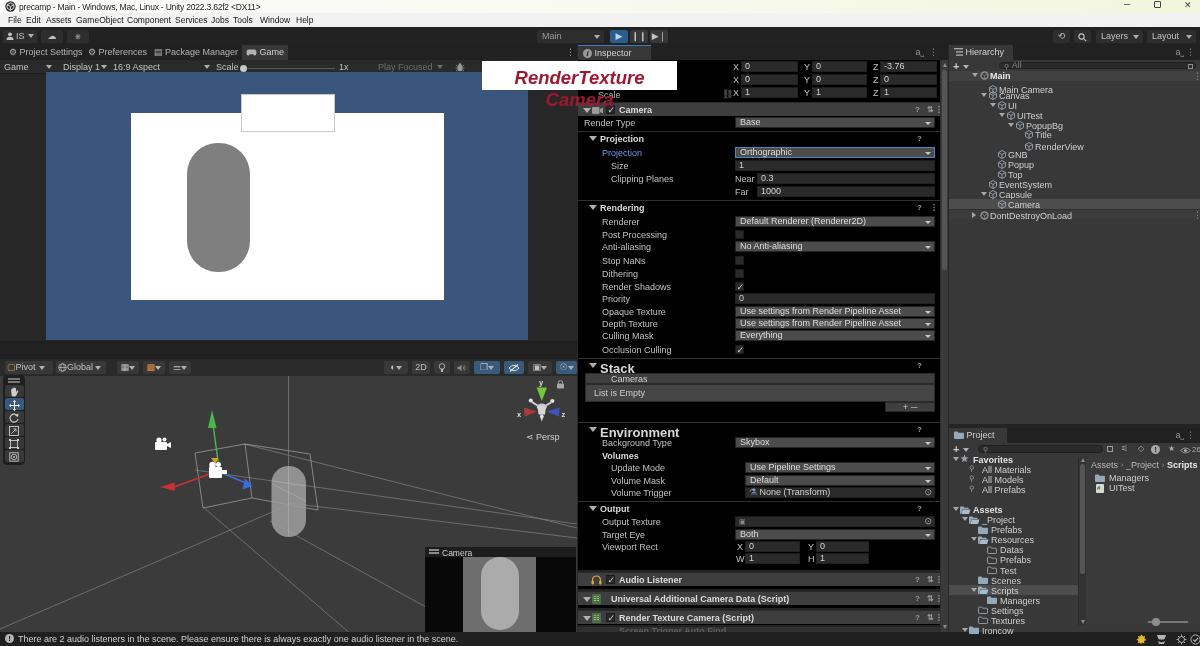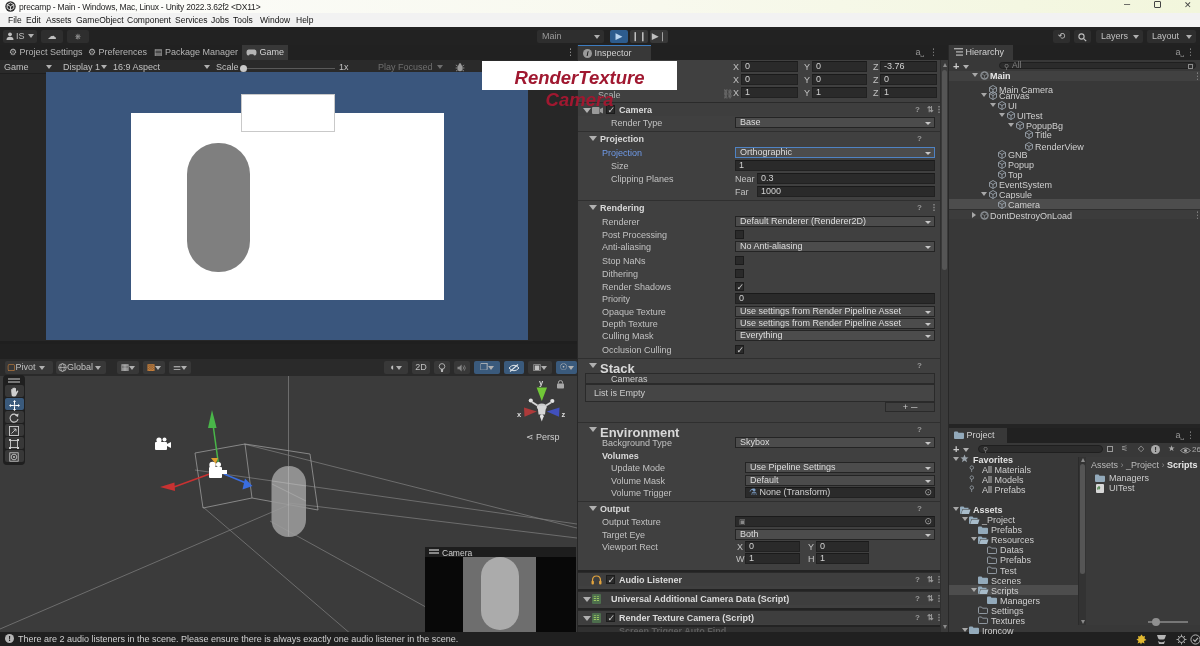--- a/index.html
+++ b/index.html
@@ -304,21 +304,21 @@
  <svg class="ab" style="left:1176px;top:2px" width="11" height="11" viewBox="0 0 11 11">
       <circle cx="5.5" cy="5.5" r="3" fill="none" stroke="#b5b5b5" stroke-width="1"></circle>
       <path d="M5.5 0.5 L5.5 2.5 M5.5 8.5 L5.5 10.5 M0.5 5.5 L2.5 5.5 M8.5 5.5 L10.5 5.5 M2 2 L3.4 3.4 M7.6 7.6 L9 9 M9 2 L7.6 3.4 M3.4 7.6 L2 9" stroke="#b5b5b5" stroke-width="0.9"></path>
     </svg>
  <svg class="ab" style="left:1190px;top:2px" width="11" height="11" viewBox="0 0 11 11">
       <circle cx="5.5" cy="5.5" r="4.6" fill="none" stroke="#b5b5b5" stroke-width="1"></circle>
       <path d="M3.2 5.6 L5 7.3 L8 3.8" fill="none" stroke="#b5b5b5" stroke-width="1.2"></path>
     </svg>
 </div>
 
-<div class="ab" id="inspector" style="left:578px;top:45px;width:370px;height:587px;background:#404040;">
+<div class="ab" id="inspector" style="left:578px;top:45px;width:370px;height:587px;background:#000000;">
  <div class="tabrow ab" style="left:0;top:0;width:370px;">
   <div class="tab act" style="left:0;width:73px;padding:0 5px;border-top:1.5px solid #3d7cc0;"><span style="display:inline-block;width:9px;height:9px;border-radius:50%;background:#999;color:#212121;font-size:7.5px;line-height:9px;text-align:center;font-weight:bold;font-style:italic;">i</span> Inspector</div>
   <span class="ab" style="right:24px;top:2px;color:#999;">a˽</span>
   <span class="ab" style="right:10px;top:2px;color:#999;">⋮</span>
  </div>
 
  <div class="lbl" style="left:20px;top:45px;color:#b4b4b4">Scale</div>
  <div class="lbl" style="left:144px;top:44px;color:#8a8a8a">⛓</div>
  <div class="lbl" style="left:155px;top:17px;">X</div>
     <div class="fld" style="left:163px;top:16px;width:57px;">0</div>
@@ -344,21 +344,21 @@
   <svg class="ab" style="left:14px;top:2.5px" width="11" height="9" viewBox="0 0 11 9">
         <rect x="0" y="1" width="7.5" height="7" rx="1" fill="#9a9a9a"></rect>
         <path d="M8 3 L11 1.5 L11 7.5 L8 6 Z" fill="#9a9a9a"></path>
       </svg>
   <div class="cb on" style="left:28px;top:2px;"></div>
   <span class="ab b" style="left:41px;top:2px;color:#dcdcdc">Camera</span>
   <span class="hico" style="left:337px;top:2px">?</span>
       <span class="hico" style="left:349px;top:2px">⇅</span>
       <span class="hico" style="left:357px;top:2px">⋮</span>
  </div>
- <div class="lbl" style="left:33px;top:73px;">Render Type</div>
+ <div class="lbl" style="left:6px;top:73px;">Render Type</div>
  <div class="dd" style="left:157px;top:72px;width:200px;">Base</div>
  <div class="ab" style="left:0;top:86px;width:362px;height:1px;background:#2f2f2f"></div>
  <div class="ab b" style="left:22px;top:89px;font-size:9px;color:#d8d8d8">Projection</div>
  <div class="arr" style="left:11px;top:91px;"></div>
  <span class="hico" style="left:339px;top:89px">?</span>
  <div class="lbl" style="left:24px;top:103px;color:#6f9ae8">Projection</div>
  <div class="dd" style="left:157px;top:102px;width:200px;border-color:#4f83c4;">Orthographic</div>
  <div class="lbl" style="left:33px;top:116px;">Size</div>
  <div class="fld" style="left:157px;top:115px;width:200px;">1</div>
  <div class="lbl" style="left:33px;top:129px;">Clipping Planes</div>

